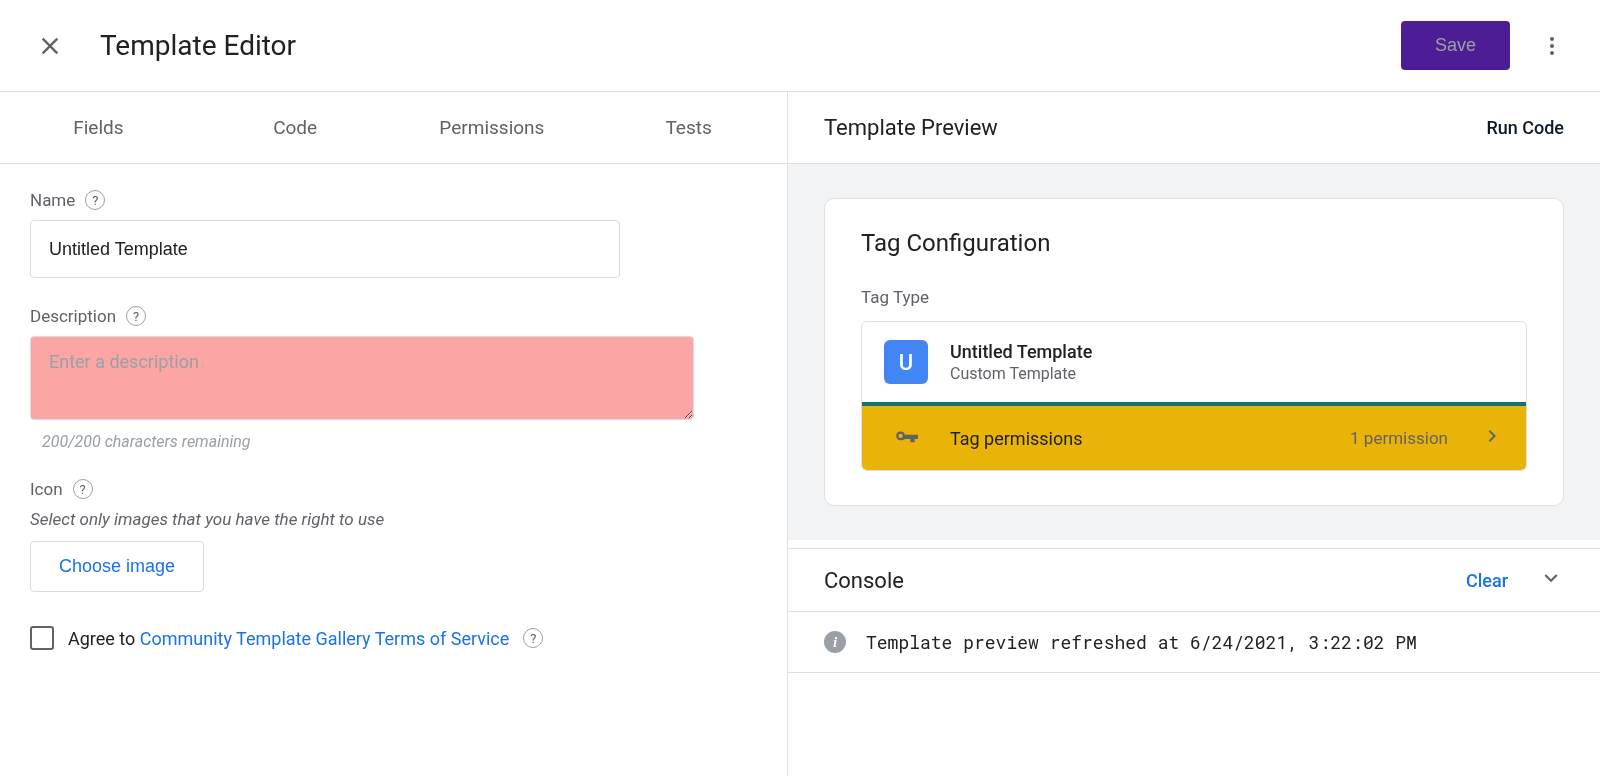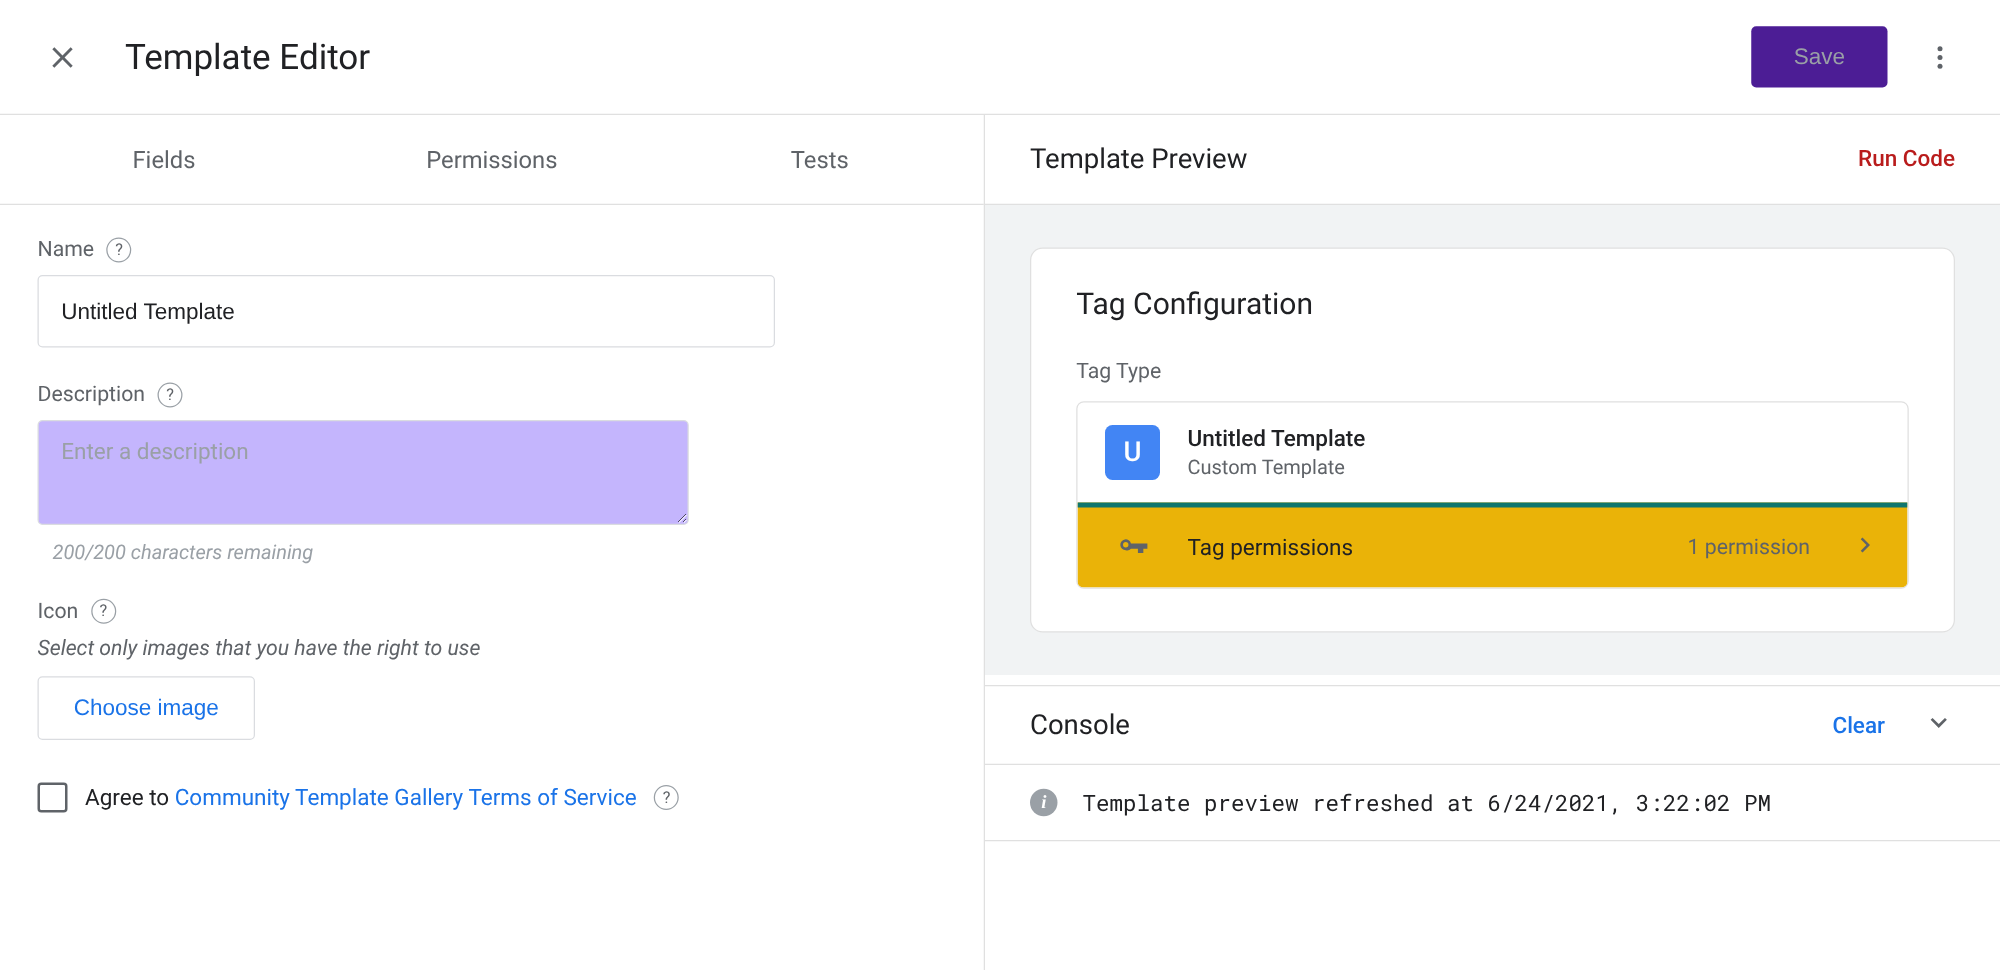--- a/index.html
+++ b/index.html
@@ -114,28 +114,28 @@
     width: 590px;
     height: 58px;
     border: 1px solid #dadce0;
     border-radius: 4px;
     padding: 0 18px;
     font-size: 18px;
     color: #202124;
     background: #fff;
   }
   .textarea-input {
-    width: 521px;
+    width: 664px;
     height: 84px;
     border: 1px solid #dadce0;
     border-radius: 4px;
     padding: 14px 18px;
     font-size: 18px;
     color: #202124;
-    background: #c4b5fd;
+    background: #fca5a5;
     resize: both;
     font-family: inherit;
   }
   .textarea-input::placeholder { color: #9aa0a6; }
   .char-count {
     font-size: 16px;
     font-style: italic;
     color: #9aa0a6;
     margin-top: 8px;
     margin-left: 12px;
@@ -182,21 +182,21 @@
     align-items: center;
     padding: 0 36px;
     border-bottom: 1px solid #e0e0e0;
   }
   .preview-title {
     font-size: 22px;
     font-weight: 400;
     flex: 1;
   }
   .run-code {
-    color: #b91c1c;
+    color: #0f172a;
     font-size: 18px;
     font-weight: 500;
     cursor: pointer;
   }
   .preview-area {
     background: #f1f3f4;
     padding: 34px 36px;
     flex-shrink: 0;
   }
   .preview-card {
@@ -303,20 +303,21 @@
         <circle cx="12" cy="12" r="2" fill="currentColor"></circle>
         <circle cx="12" cy="19" r="2" fill="currentColor"></circle>
       </svg>
   </div>
 </div>
 
 <div class="main">
   <div class="left-pane">
     <div class="tabs">
       <div class="tab">Fields</div>
+      <div class="tab">Code</div>
       <div class="tab">Permissions</div>
       <div class="tab">Tests</div>
     </div>
     <div class="left-body">
       <div class="field-group">
         <div class="field-label-row">
           <span class="field-label">Name</span>
           <span class="help-icon">?</span>
         </div>
         <input class="text-input" value="Untitled Template" style="">

